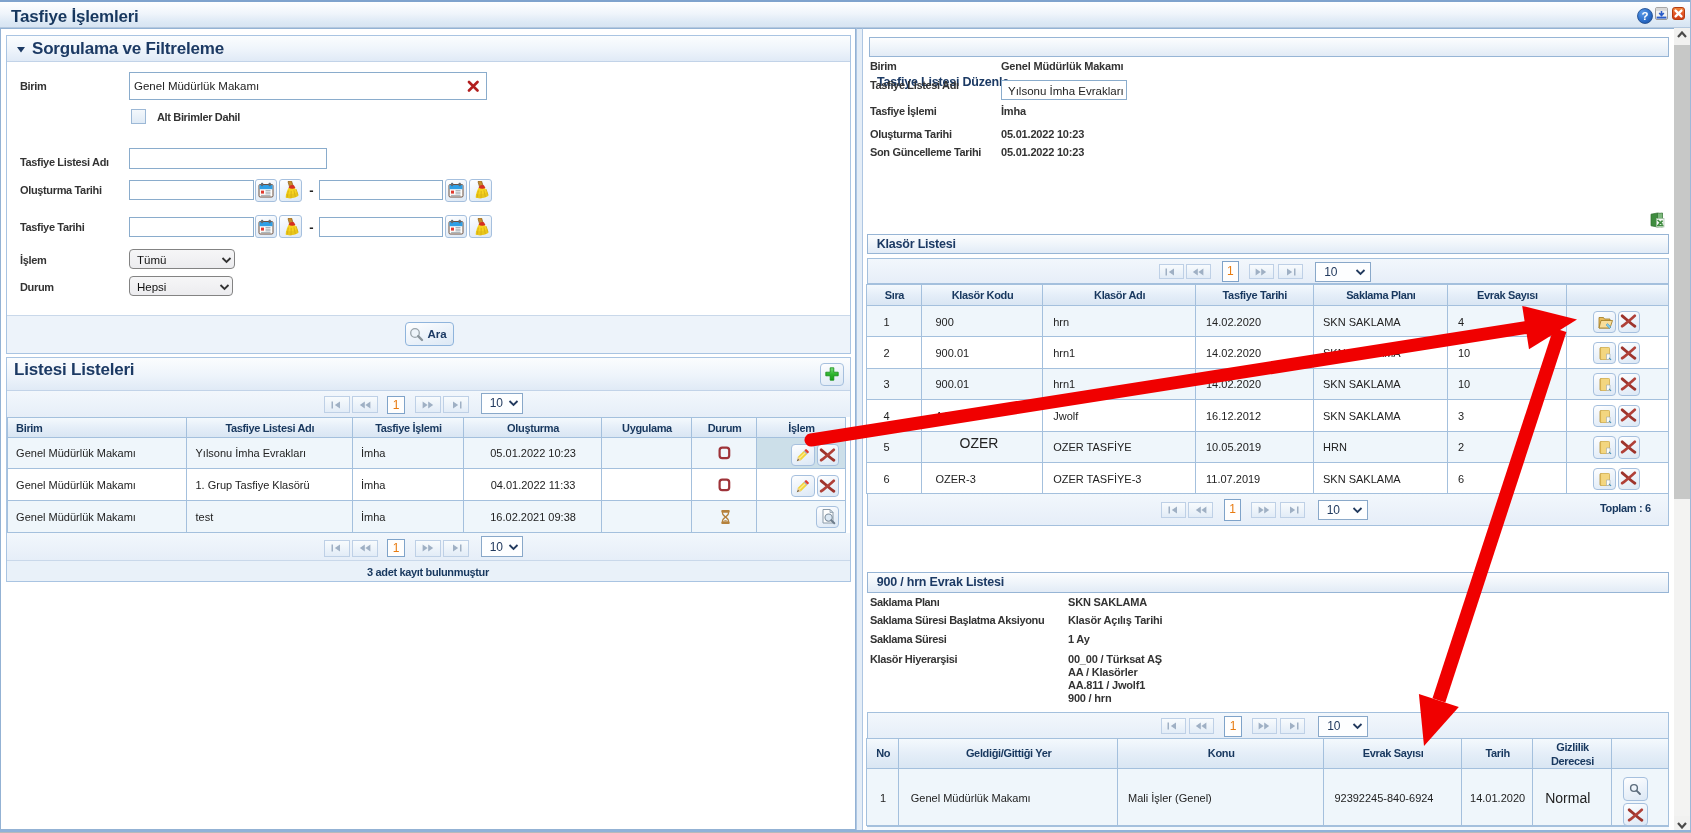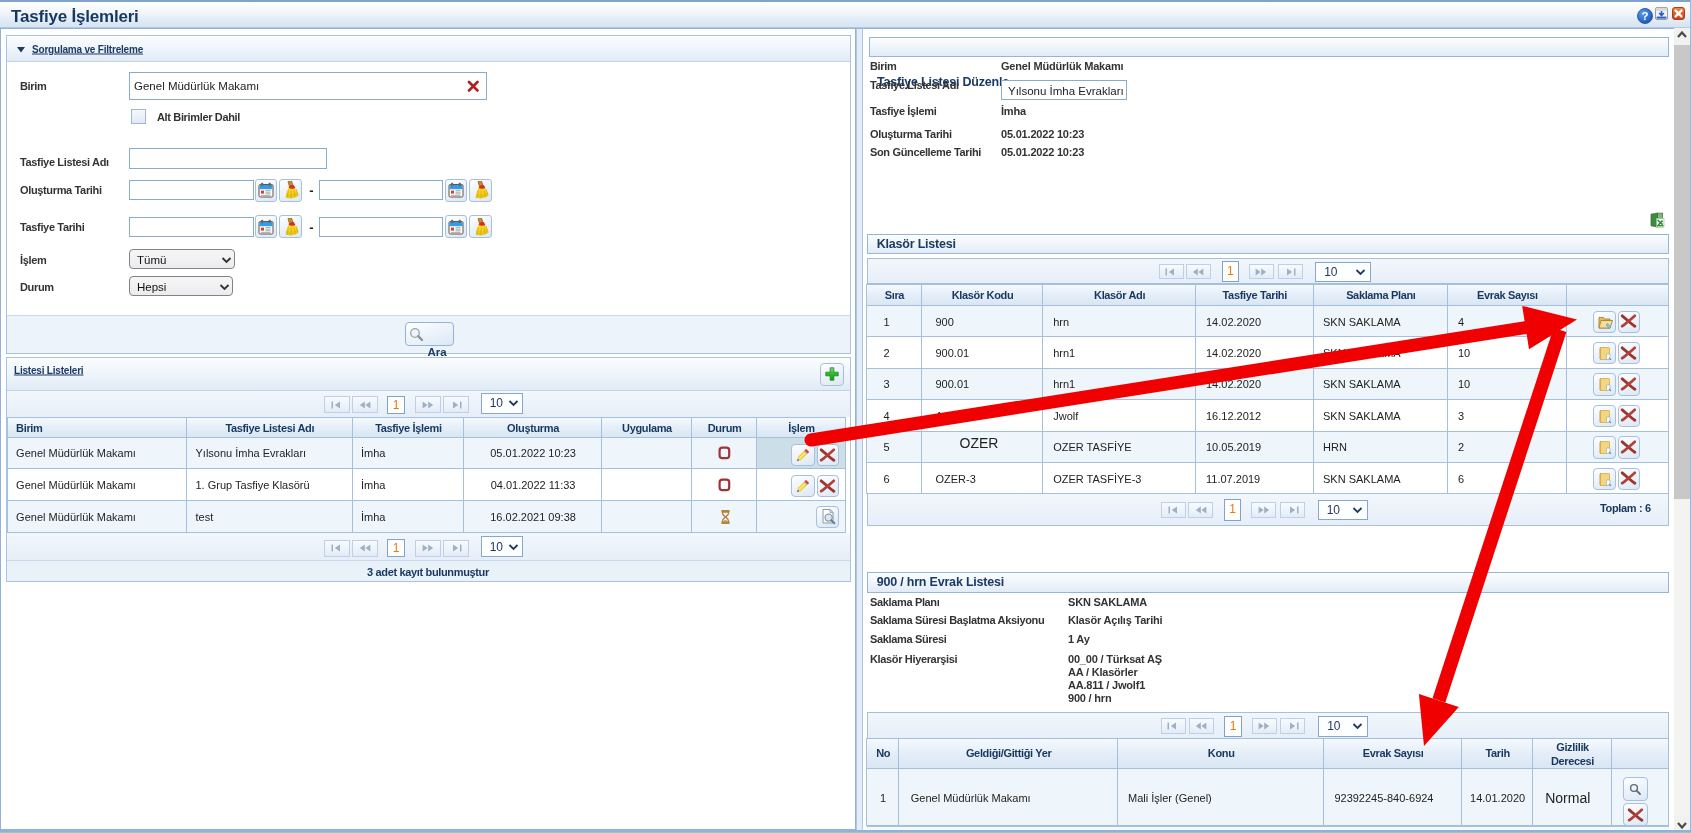--- a/index.html
+++ b/index.html
@@ -11,21 +11,21 @@
   background:linear-gradient(180deg,#feffff 0%,#f0f5fb 45%,#dde9f5 80%,#d7e4f2 100%);
   border-top:2px solid #7fa3cd;border-bottom:1px solid #b4c8de;}
 .pagetitle{left:11px;top:7px;font-size:17px;font-weight:bold;color:#17375e;letter-spacing:-0.2px;}
 .leftpane{left:0px;top:28px;width:856px;height:802px;background:#fff;border:1px solid #93b2d4;}
 .splitter{left:856px;top:28px;width:7px;height:802px;background:#e4edf7;border-left:1px solid #aec6e2;border-right:1px solid #aec6e2;border-top:1px solid #93b2d4;}
 .rightpane{left:863px;top:28px;width:811px;height:805px;background:#fff;border-top:1px solid #93b2d4;}
 .fieldset{border:1px solid #a9c4e2;background:#fff;}
 .fshead{left:0;top:0;width:100%;
   background:linear-gradient(180deg,#fbfdfe 0%,#eef4fb 55%,#e0eaf6 100%);
   border-bottom:1px solid #c2d3e8;}
-.fstitle{font-weight:bold;font-size:10px;color:#1c3a64;letter-spacing:-0.2px;text-decoration:underline;}
+.fstitle{font-weight:bold;font-size:17px;color:#1c3a64;letter-spacing:-0.2px;}
 .lbl{font-weight:bold;font-size:11px;color:#333;letter-spacing:-0.35px;}
 .inp{background:#fff;border:1px solid #8aaccc;}
 .gsel{background:linear-gradient(180deg,#f6f6f7 0%,#ececef 100%);border:1px solid #838383;border-radius:4px;
   font-size:11.5px;color:#111;}
 .btn{background:linear-gradient(160deg,#ffffff 0%,#f0f5fb 40%,#dce8f5 100%);border:1px solid #a6c0de;border-radius:4px;}
 .pagerband{background:linear-gradient(180deg,#f2f7fc 0%,#e6eef8 100%);}
 .pbtn{background:linear-gradient(180deg,#f8fbfd 0%,#e2ecf7 100%);border:1px solid #bed0e6;}
 .pnum{background:#fffefd;border:1px solid #7fa3c9;color:#e87b10;font-size:12px;text-align:center;}
 .psel{background:#fdfeff;border:1px solid #89a8c9;color:#17375e;font-size:12px;}
 .vlbl{font-weight:bold;font-size:11px;color:#333;letter-spacing:-0.35px;}
@@ -172,21 +172,21 @@
     <div class="abs " style="left:137px;top:286.7px;transform:translateY(-50%);white-space:nowrap;font-size:11.5px;color:#111;">Hepsi</div>
     <svg class="abs" style="left:219px;top:283.7px;" width="11" height="7" viewBox="0 0 11 7">
       <path d="M1.5 1 L5.5 5 L9.5 1" stroke="#333" stroke-width="1.8" fill="none"></path>
     </svg>
     <div class="abs " style="left:7px;top:314.5px;width:842.5px;height:38px;background:#edf3fa;border-top:1px solid #c9d8ea;"></div>
     <div class="abs btn" style="left:405px;top:321.9px;width:49px;height:24px;border-radius:4px;border-color:#8fb4dc;"></div>
     <svg class="abs" style="left:409px;top:326.5px;" width="15" height="15" viewBox="0 0 15 15">
       <circle cx="6" cy="6" r="4.3" fill="#eef4fa" stroke="#9aa4ab" stroke-width="1.3"></circle>
       <path d="M9.2 9.2 L13 13" stroke="#8a949b" stroke-width="2.4" stroke-linecap="round"></path>
     </svg>
-    <div class="abs " style="left:427.5px;top:352px;transform:translateY(-50%);white-space:nowrap;font-size:11.5px;font-weight:bold;color:#1c3a64;">Ara</div>
+    <div class="abs " style="left:427.5px;top:334px;transform:translateY(-50%);white-space:nowrap;font-size:11.5px;font-weight:bold;color:#1c3a64;">Ara</div>
     <div class="abs fieldset" style="left:6px;top:357px;width:844.5px;height:225px;"></div>
     <div class="abs fshead" style="left:7px;top:358px;width:842.5px;height:33px;"></div>
     <div class="abs fstitle" style="left:14px;top:369.5px;transform:translateY(-50%);white-space:nowrap;">Listesi Listeleri</div>
     <div class="abs btn" style="left:820px;top:363px;width:24px;height:22.5px;border-radius:4px;"></div>
     <svg class="abs" style="left:825px;top:367px;" width="14" height="14" viewBox="0 0 14 14">
       <defs>
         <linearGradient id="gp" x1="0" y1="0" x2="0" y2="1">
           <stop offset="0" stop-color="#7fe07f"></stop>
           <stop offset="0.5" stop-color="#2fb52f"></stop>
           <stop offset="1" stop-color="#18a018"></stop>

